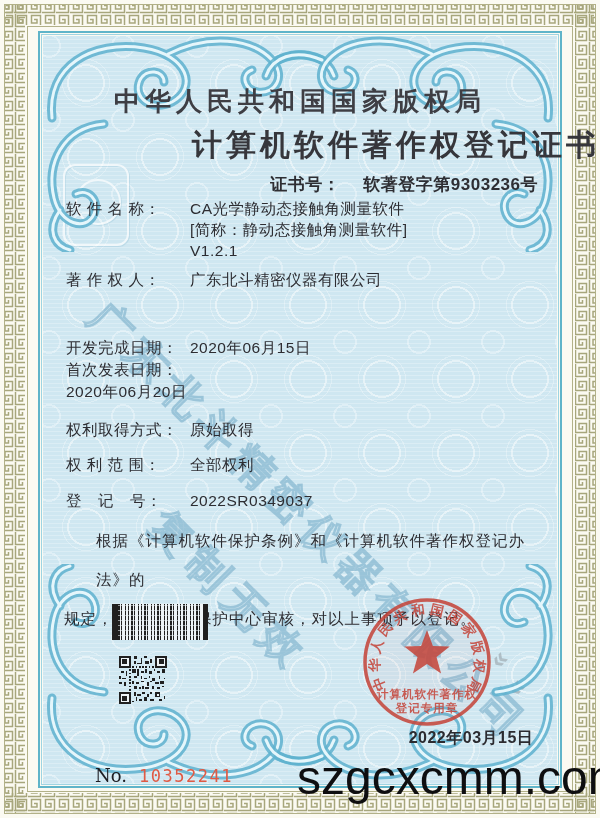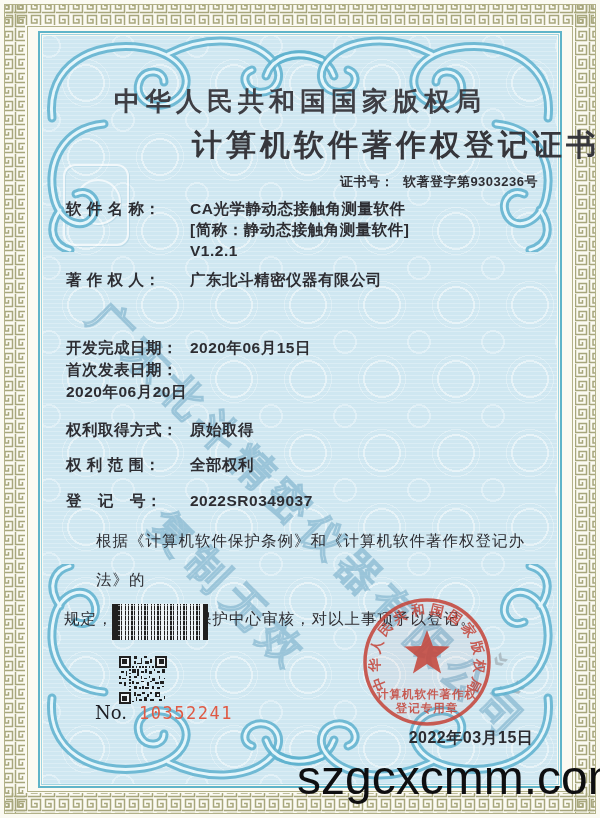--- a/index.html
+++ b/index.html
@@ -51,26 +51,26 @@
   .chev { position:absolute; z-index:2; color:rgba(130,138,144,.45); font-size:26px; font-weight:700;
     transform:rotate(135deg); pointer-events:none; }
 
   
   .authority { position:absolute; left:0; top:84px; width:100%; text-align:center; z-index:5;
     font-family:"DejaVu Serif","Liberation Serif",serif; font-weight:700; font-size:26px;
     letter-spacing:5px; color:#3e3e44; }
   .cert-title { position:absolute; left:0; top:125px; width:100%; text-align:right; z-index:5;
     font-family:"DejaVu Serif","Liberation Serif",serif; font-weight:700; font-size:30px;
     letter-spacing:4px; color:#36363b; }
-  .certno { position:absolute; top:173px; right:62px; z-index:5; display:flex; gap:9px;
-    font-size:13px; font-weight:700; color:#2e2e33; letter-spacing:.5px; }
+  .certno { position:absolute; top:173px; right:62px; z-index:5; display:flex; gap:23px;
+    font-size:17px; font-weight:700; color:#2e2e33; letter-spacing:.5px; }
 
   
   .fields { position:absolute; left:66px; top:198px; width:476px; z-index:5;
-    font-size:15.5px; font-weight:700; color:#2d2d32; }
+    font-size:15.5px; font-weight:400; color:#2d2d32; }
   .frow { display:flex; line-height:22px; }
   .frow .lab { width:124px; flex:none; letter-spacing:.5px; }
   .frow .val { letter-spacing:.5px; }
   .val-multiline div { line-height:21px; }
   .r-name  { margin-bottom:8px; }
   .r-owner { margin-bottom:46px; }
   .r-dev   { margin-bottom:0; }
   .r-pub   { margin-bottom:16px;flex-direction:column; }
   .r-acq   { margin-bottom:13px; }
   .r-scope { margin-bottom:14px; }
@@ -80,21 +80,21 @@
     font-size:15.5px; font-weight:400; color:#2d2d32; line-height:39px; letter-spacing:1px; }
   .statement .indent { padding-left:32px; }
 
   
   .barcode { position:absolute; left:112px; top:604px; width:96px; height:36px; z-index:5;
     border-left:6px solid #202020; border-right:5px solid #202020;
     background:
       repeating-linear-gradient(0deg, rgba(250,252,253,0) 0 4px, rgba(235,244,248,.55) 4px 5px),
       repeating-linear-gradient(90deg, #202020 0 2px, #eef4f7 2px 3px, #202020 3px 4px, #eef4f7 4px 7px, #202020 7px 8px, #eef4f7 8px 10px, #202020 10px 11px, #eef4f7 11px 13px); }
   .qr { position:absolute; left:119px; top:656px; z-index:5; }
-  .serial { position:absolute; left:95px; top:702px; z-index:5; display:flex; align-items:baseline; gap:12px; }
+  .serial { position:absolute; left:95px; top:765px; z-index:5; display:flex; align-items:baseline; gap:12px; }
   .serial .no { font-family:"DejaVu Serif","Liberation Serif",serif; font-size:18px; color:#1d1d22; }
   .serial .num { font-family:"DejaVu Sans Mono",monospace; font-size:17px; letter-spacing:1.5px; color:#e05a44; }
 
   
   .seal { position:absolute; left:357px; top:594px; z-index:6; opacity:.88; }
   .issue-date { position:absolute; left:357px; top:728px; width:140px; text-align:center; z-index:5;
     font-size:16px; font-weight:700; color:#2b2b30; letter-spacing:.5px;margin-left:44px; }
 
   
   .site-mark { position:absolute; left:297px; top:750px; z-index:9; font-size:48px; font-weight:400;

